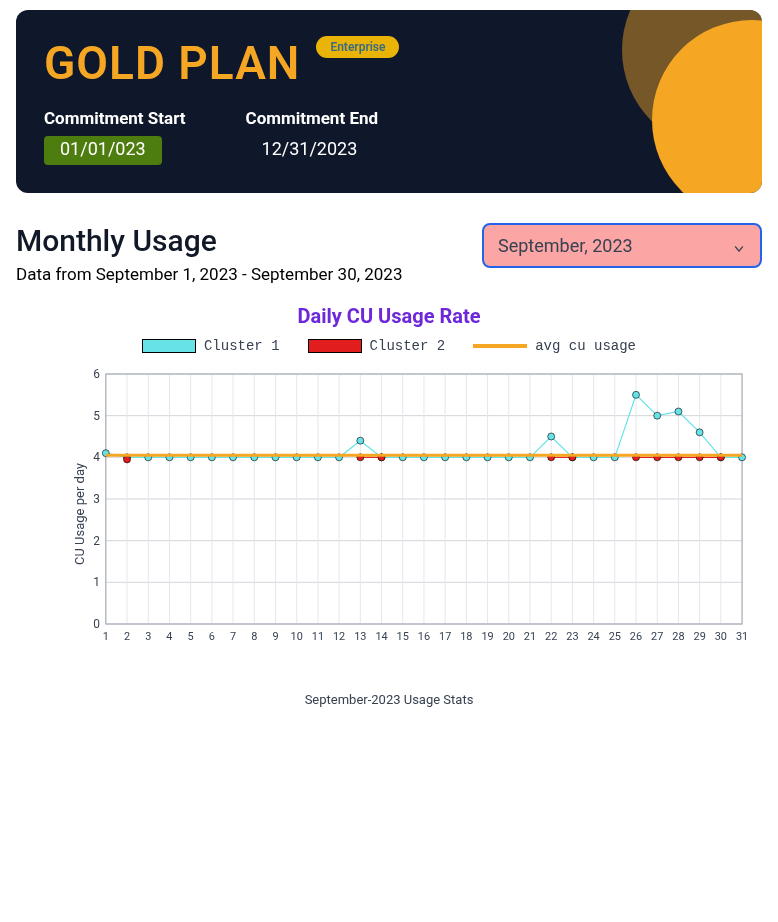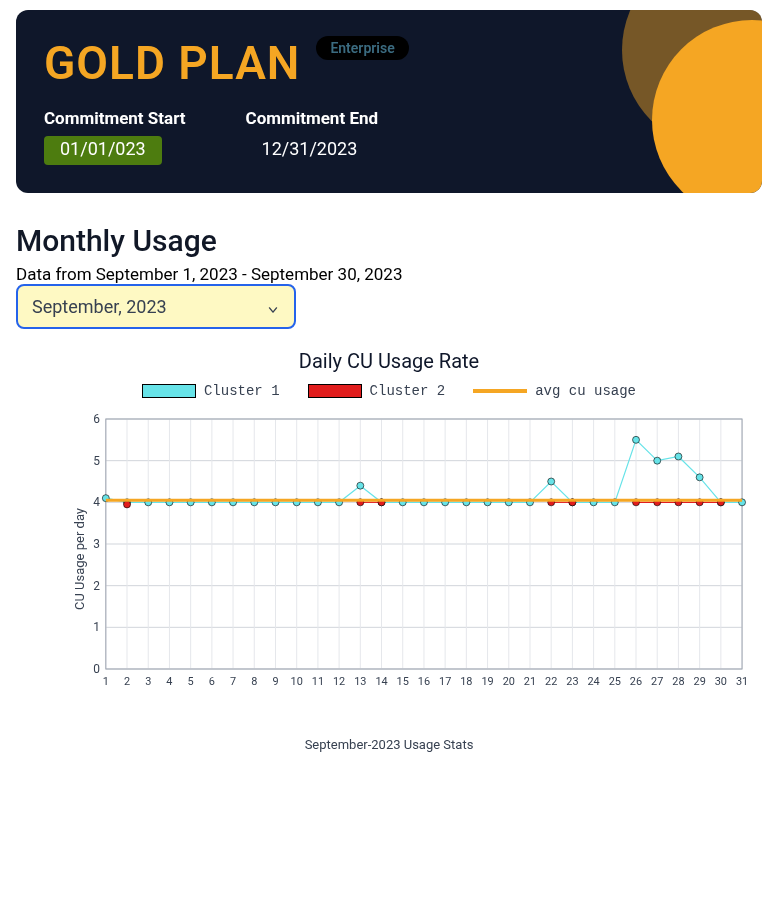--- a/index.html
+++ b/index.html
@@ -40,24 +40,24 @@
     opacity: 1;
   }
   .plan-row { display: flex; align-items: flex-start; gap: 16px; }
   .plan-title {
     font-size: 46px;
     font-weight: 600;
     color: #f5a623;
     letter-spacing: 1px;
   }
   .badge {
-    background: #000000;
+    background: #eab308;
     color: #3b6b80;
     font-weight: 600;
-    font-size: 14px;
+    font-size: 12px;
     padding: 4px 14px;
     border-radius: 14px;
   }
   .commit-row {
     display: flex;
     gap: 60px;
     margin-top: 18px;
     color: #fff;
   }
   .commit-label { font-weight: 700; font-size: 17px; }
@@ -73,21 +73,20 @@
     display: inline-block;
   }
 
   .section {
     padding: 30px 16px 0 16px;
   }
   .usage-head {
     display: flex;
     justify-content: space-between;
     align-items: flex-start;
-    flex-direction: column;
   }
   .usage-title {
     font-size: 30px;
     font-weight: 500;
     color: #111827;
   }
   .usage-sub {
     font-size: 17px;
     color: #000000;
     margin-top: 6px;
@@ -95,21 +94,21 @@
   .month-select {
     border: 2px solid #2563eb;
     border-radius: 8px;
     padding: 10px 14px;
     width: 280px;
     display: flex;
     justify-content: space-between;
     align-items: center;
     font-size: 18px;
     color: #374151;
-    background: #fef9c3;
+    background: #fca5a5;
     cursor: pointer;
   }
   .chev {
     width: 14px; height: 14px;
     display: inline-block;
   }
 
   .rows { margin-top: 32px; }
   .row {
     display: flex;
@@ -123,22 +122,22 @@
     border-top: 1px solid #e5e7eb;
     margin-top: 10px;
     padding-top: 22px;
   }
   .row .val { color: #374151; }
 
   .chart-wrap { padding: 20px 16px 10px 16px; }
   .chart-title {
     text-align: center;
     font-size: 20px;
-    font-weight: 400;
-    color: #0f172a;
+    font-weight: 700;
+    color: #6d28d9;
   }
   .legend {
     display: flex;
     gap: 28px;
     justify-content: center;
     align-items: center;
     margin-top: 10px;
     font-size: 14px;
     color: #374151;
   }

